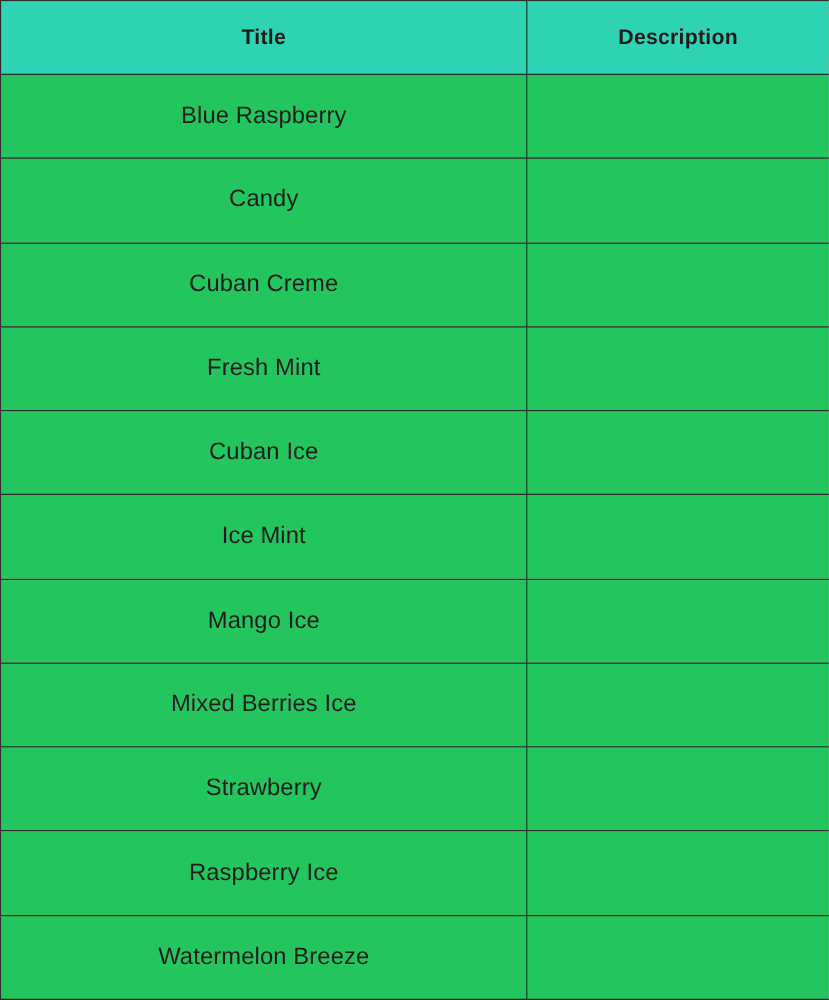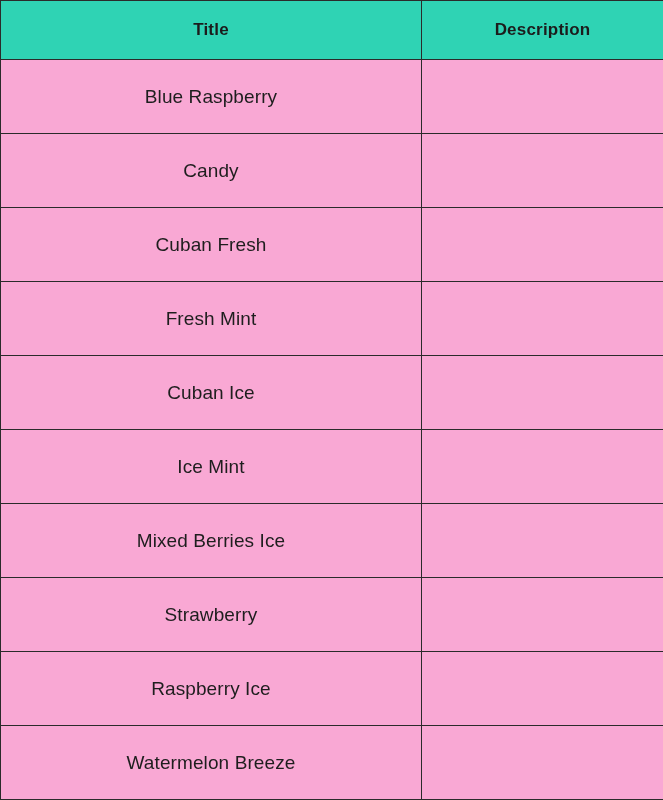--- a/index.html
+++ b/index.html
@@ -37,21 +37,21 @@
     background: #2fd3b4;
     color: #1c1c1c;
     font-size: 17px;
     font-weight: bold;
     height: 58px;
     text-align: center;
     vertical-align: middle;
     letter-spacing: 0.2px;
   }
   table.data-table tbody td {
-    background: #f9a8d4;
+    background: #22c55e;
     color: #1e1e1e;
     font-size: 19px;
     font-weight: normal;
     height: 57px;
     text-align: center;
     vertical-align: middle;
     letter-spacing: 0.1px;
   }
   table.data-table tbody td.desc-cell {
     text-align: center;
@@ -75,33 +75,37 @@
     <tbody>
       <tr>
         <td>Blue Raspberry</td>
         <td class="desc-cell"></td>
       </tr>
       <tr>
         <td>Candy</td>
         <td class="desc-cell"></td>
       </tr>
       <tr>
-        <td>Cuban Fresh</td>
+        <td>Cuban Creme</td>
         <td class="desc-cell"></td>
       </tr>
       <tr>
         <td>Fresh Mint</td>
         <td class="desc-cell"></td>
       </tr>
       <tr>
         <td>Cuban Ice</td>
         <td class="desc-cell"></td>
       </tr>
       <tr>
         <td>Ice Mint</td>
+        <td class="desc-cell"></td>
+      </tr>
+      <tr>
+        <td>Mango Ice</td>
         <td class="desc-cell"></td>
       </tr>
       <tr>
         <td>Mixed Berries Ice</td>
         <td class="desc-cell"></td>
       </tr>
       <tr>
         <td>Strawberry</td>
         <td class="desc-cell"></td>
       </tr>

